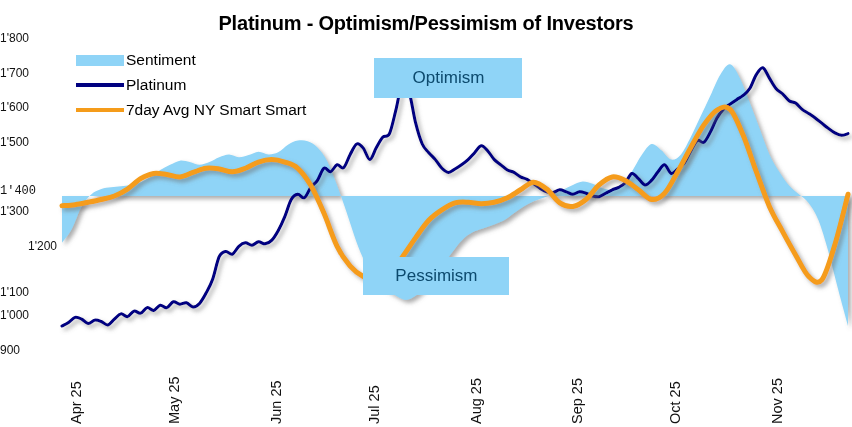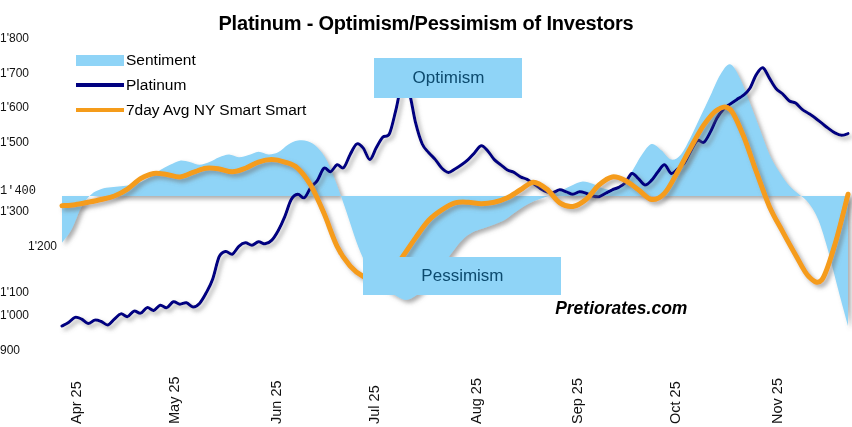--- a/index.html
+++ b/index.html
@@ -135,16 +135,15 @@
         <span class="legend-swatch-line" style="background: rgb(0, 0, 128);"></span>
         <span class="legend-label">Platinum</span>
       </div>
       <div class="legend-row" style="left: 76px; top: 101px;">
         <span class="legend-swatch-line" style="background: rgb(245, 156, 26);"></span>
         <span class="legend-label">7day Avg NY Smart Smart</span>
       </div>
     </div>
 
   <div class="zone-box" id="zone-optimism" style="left: 374.45px; top: 58.1333px; width: 148px; height: 40px; background: rgb(143, 212, 247);">Optimism</div>
-  <div class="zone-box" id="zone-pessimism" style="left: 363.45px; top: 257.427px; width: 198px; height: 38px; background: rgb(143, 212, 247);">Pessimism</div>
-  <div id="watermark" style="left: 555.125px; top: 298.4px;">Pretiorates.com</div>
+  <div class="zone-box" id="zone-pessimism" style="left: 363.45px; top: 257.427px; width: 146px; height: 38px; background: rgb(143, 212, 247);">Pessimism</div>
 
 </div>
 
 </body></html>

